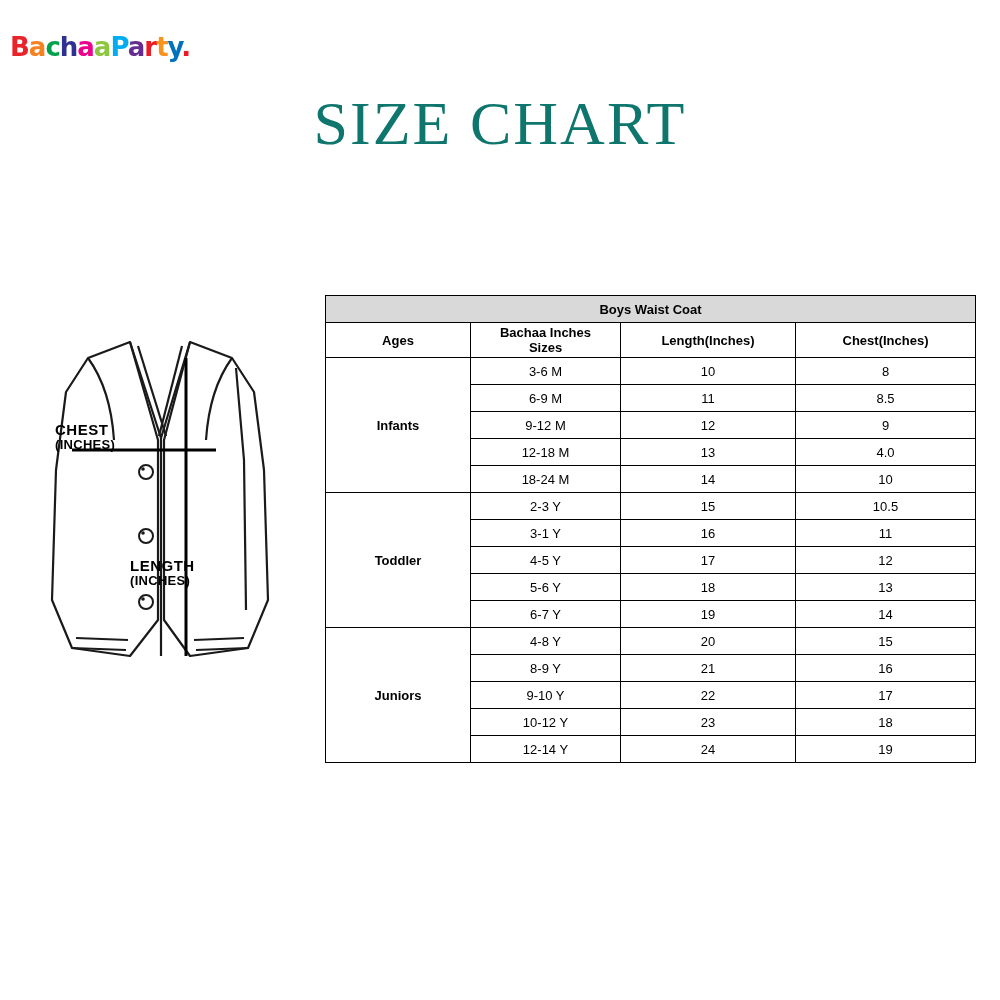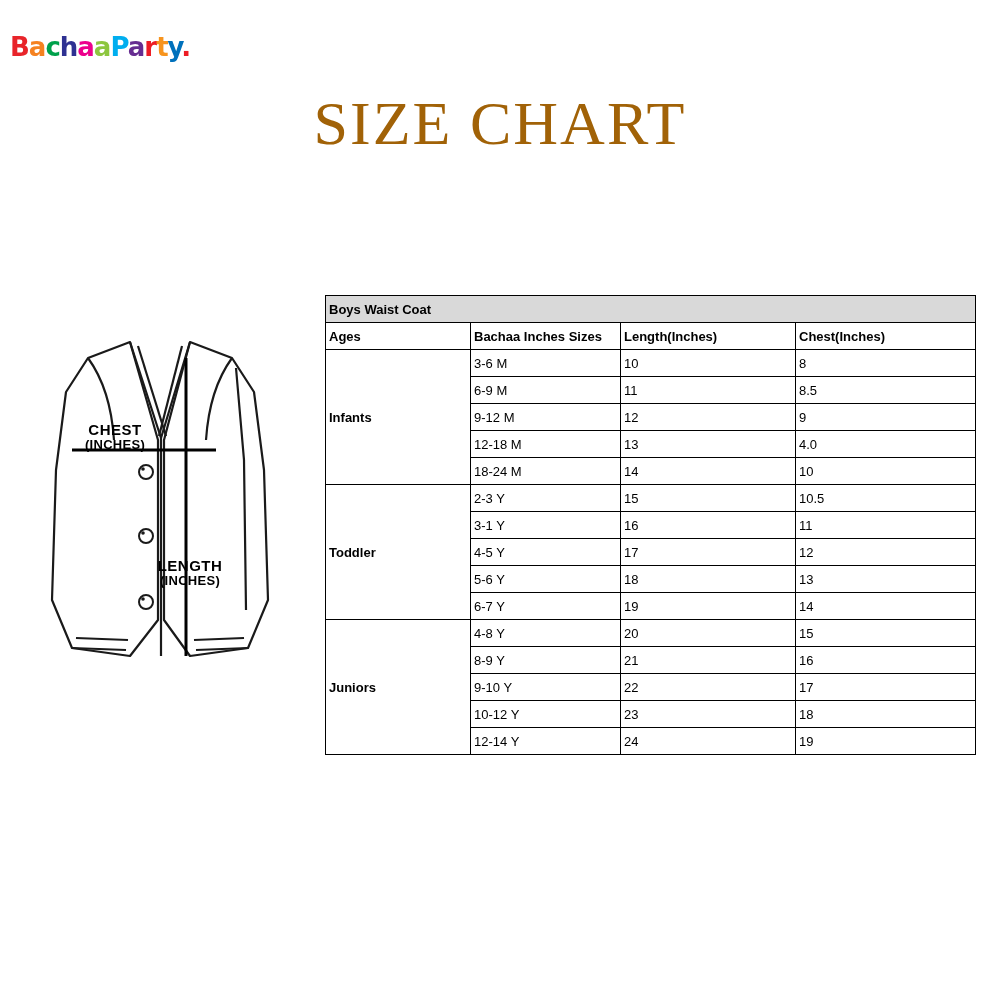--- a/index.html
+++ b/index.html
@@ -48,38 +48,37 @@
   
   .page-title {
     position: absolute;
     left: 0;
     top: 88px;
     width: 1000px;
     text-align: center;
     font-family: "Liberation Serif", serif;
     font-size: 62px;
     letter-spacing: 2px;
-    color: #a16207;
+    color: #0f766e;
   }
 
   
   .garment {
     position: absolute;
     left: 30px;
     top: 320px;
     width: 280px;
     height: 400px;
   }
   .garment svg { display: block; }
 
   .lbl {
     position: absolute;
     font-family: "Liberation Sans", sans-serif;
     font-weight: bold;
-    text-align: center;
     line-height: 1.05;
   }
   .lbl .main { font-size: 15px; letter-spacing: .5px; }
   .lbl .sub  { font-size: 13px; letter-spacing: .3px; }
 
   .chest-label  { left: 55px; top: 422px; width: 120px; }
   .length-label { left: 130px; top: 558px; width: 120px; }
 
   
   .table-wrap {
@@ -89,22 +88,22 @@
     width: 650px;
   }
   table.size-chart {
     border-collapse: collapse;
     width: 650px;
     table-layout: fixed;
   }
   table.size-chart td, table.size-chart th {
     border: 1px solid #000;
     font-size: 13px;
-    text-align: left;
-    padding: 2px 3px;
+    text-align: center;
+    padding: 2px 11px;
     height: 22px;
     font-family: "Liberation Sans", sans-serif;
     margin-left: 16px;
   }
   .tbl-title {
     background: #d9d9d9;
     font-weight: bold;
     font-size: 13.5px;
     height: 24px;
   }

